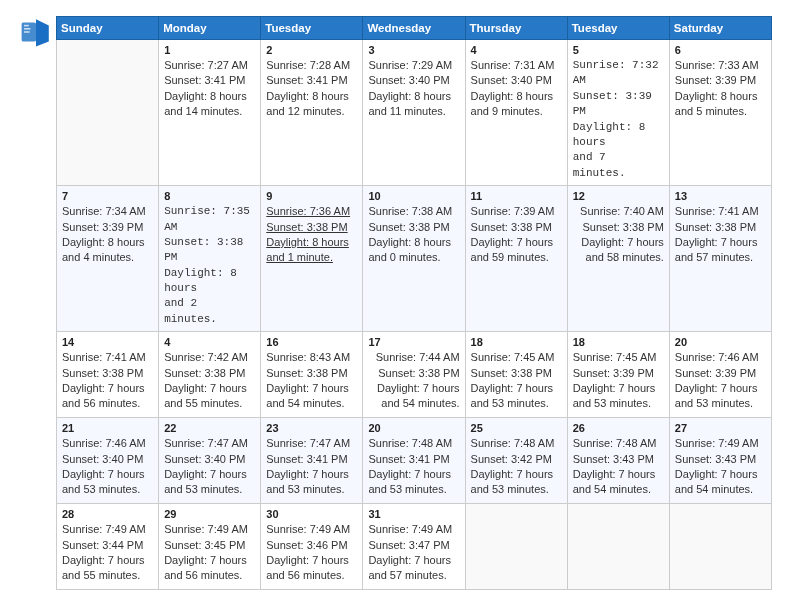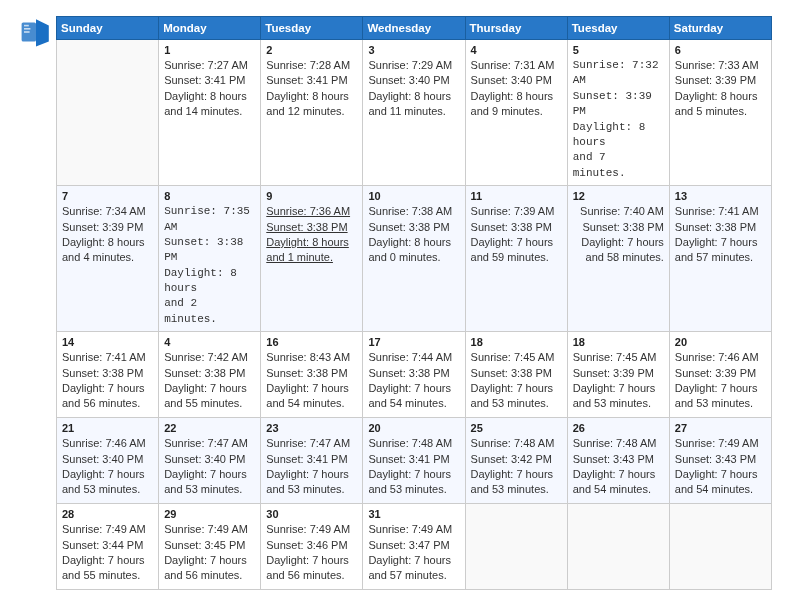--- a/index.html
+++ b/index.html
@@ -242,21 +242,21 @@
           </td>
           <td>
             <span class="day-num">16</span>
             <div class="cell-text" style="white-space: pre-line;">Sunrise: 8:43 AM
 Sunset: 3:38 PM
 Daylight: 7 hours
 and 54 minutes.</div>
           </td>
           <td>
             <span class="day-num">17</span>
-            <div class="cell-text" style="white-space: pre-line;">Sunrise: 7:44 AM
+            <div class="cell-text" style="white-space: pre-line; text-align: right;">Sunrise: 7:44 AM
 Sunset: 3:38 PM
 Daylight: 7 hours
 and 54 minutes.</div>
           </td>
           <td>
             <span class="day-num">18</span>
             <div class="cell-text" style="white-space: pre-line;">Sunrise: 7:45 AM
 Sunset: 3:38 PM
 Daylight: 7 hours
 and 53 minutes.</div>

